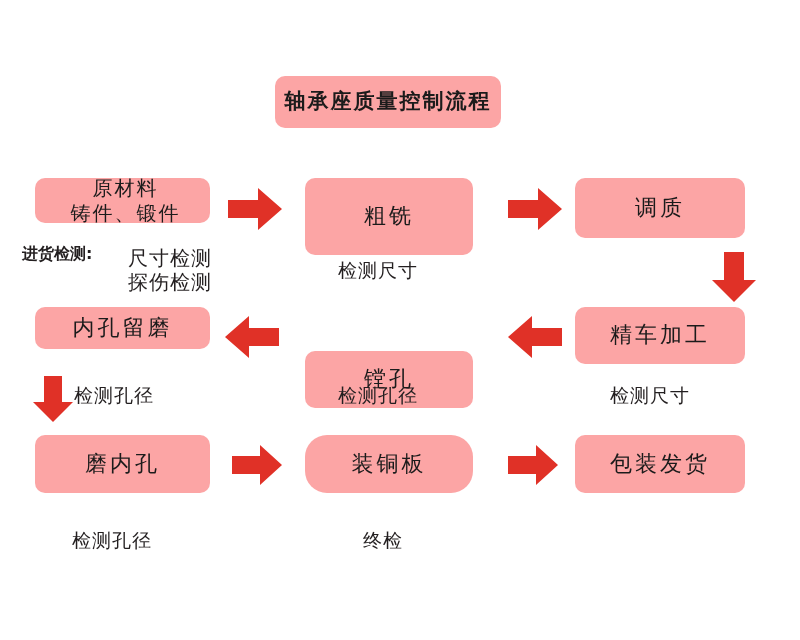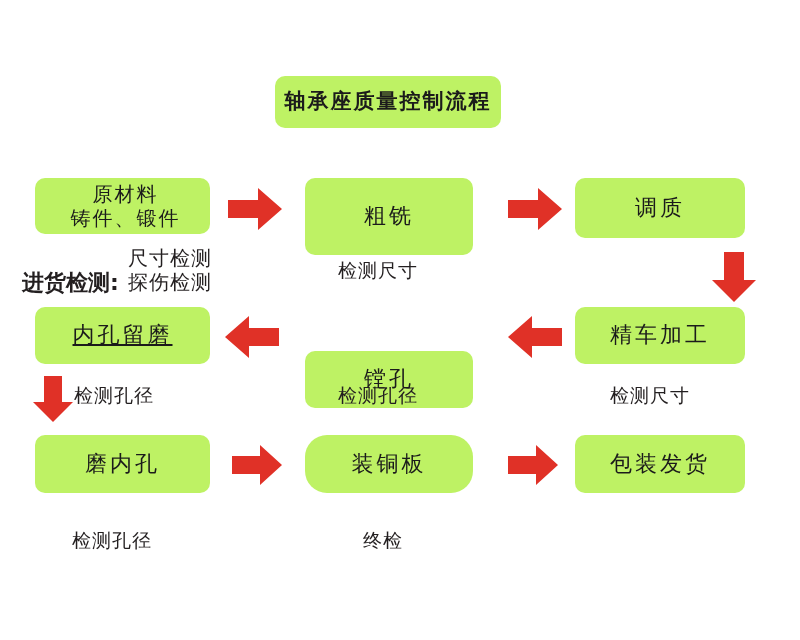--- a/index.html
+++ b/index.html
@@ -15,21 +15,21 @@
     overflow: hidden;
   }
   #canvas {
     position: relative;
     width: 800px;
     height: 640px;
     background: #ffffff;
   }
   .node {
     position: absolute;
-    background: #bef264;
+    background: #fca5a5;
     border-radius: 10px;
     display: flex;
     align-items: center;
     justify-content: center;
     text-align: center;
     color: #1b1b1b;
     line-height: 1.22;
     letter-spacing: 1px;
     box-sizing: border-box;
   }
@@ -45,25 +45,25 @@
   .node-step {
     font-size: 22px;
     font-weight: 500;
     letter-spacing: 3px;
   }
   .node-step.two-line {
     font-size: 20px;
     letter-spacing: 2px;
   }
   
-  .n-raw      { left: 35px;  top: 178px; width: 175px; height: 56px; padding-left: 6px; }
+  .n-raw      { left: 35px;  top: 178px; width: 175px; height: 45px; padding-left: 6px; }
   .n-rough    { left: 305px; top: 178px; width: 168px; height: 77px; }
   .n-temper   { left: 575px; top: 178px; width: 170px; height: 60px; }
   
-  .n-reserve  { left: 35px;  top: 307px; width: 175px; height: 57px; text-decoration: underline; }
+  .n-reserve  { left: 35px;  top: 307px; width: 175px; height: 42px; }
   .n-bore     { left: 305px; top: 307px; width: 168px; height: 57px; margin-top: 44px; }
   .n-finish   { left: 575px; top: 307px; width: 170px; height: 57px; }
   
   .n-grind    { left: 35px;  top: 435px; width: 175px; height: 58px; }
   .n-copper   { left: 305px; top: 435px; width: 168px; height: 58px; border-radius: 22px; }
   .n-pack     { left: 575px; top: 435px; width: 170px; height: 58px; }
 
   .arrow {
     position: absolute;
     display: block;
@@ -81,22 +81,22 @@
 
   .caption {
     position: absolute;
     font-size: 19px;
     color: #231f20;
     letter-spacing: 1px;
     white-space: nowrap;
   }
   .c-incoming-label {
     left: 22px;
-    top: 268px;
-    font-size: 22px;
+    top: 244px;
+    font-size: 16px;
     font-weight: 700;
     letter-spacing: 0px;
   }
   .c-incoming-items {
     left: 128px;
     top: 247px;
     font-size: 20px;
     line-height: 1.18;
     font-weight: 500;
     letter-spacing: 1px;

